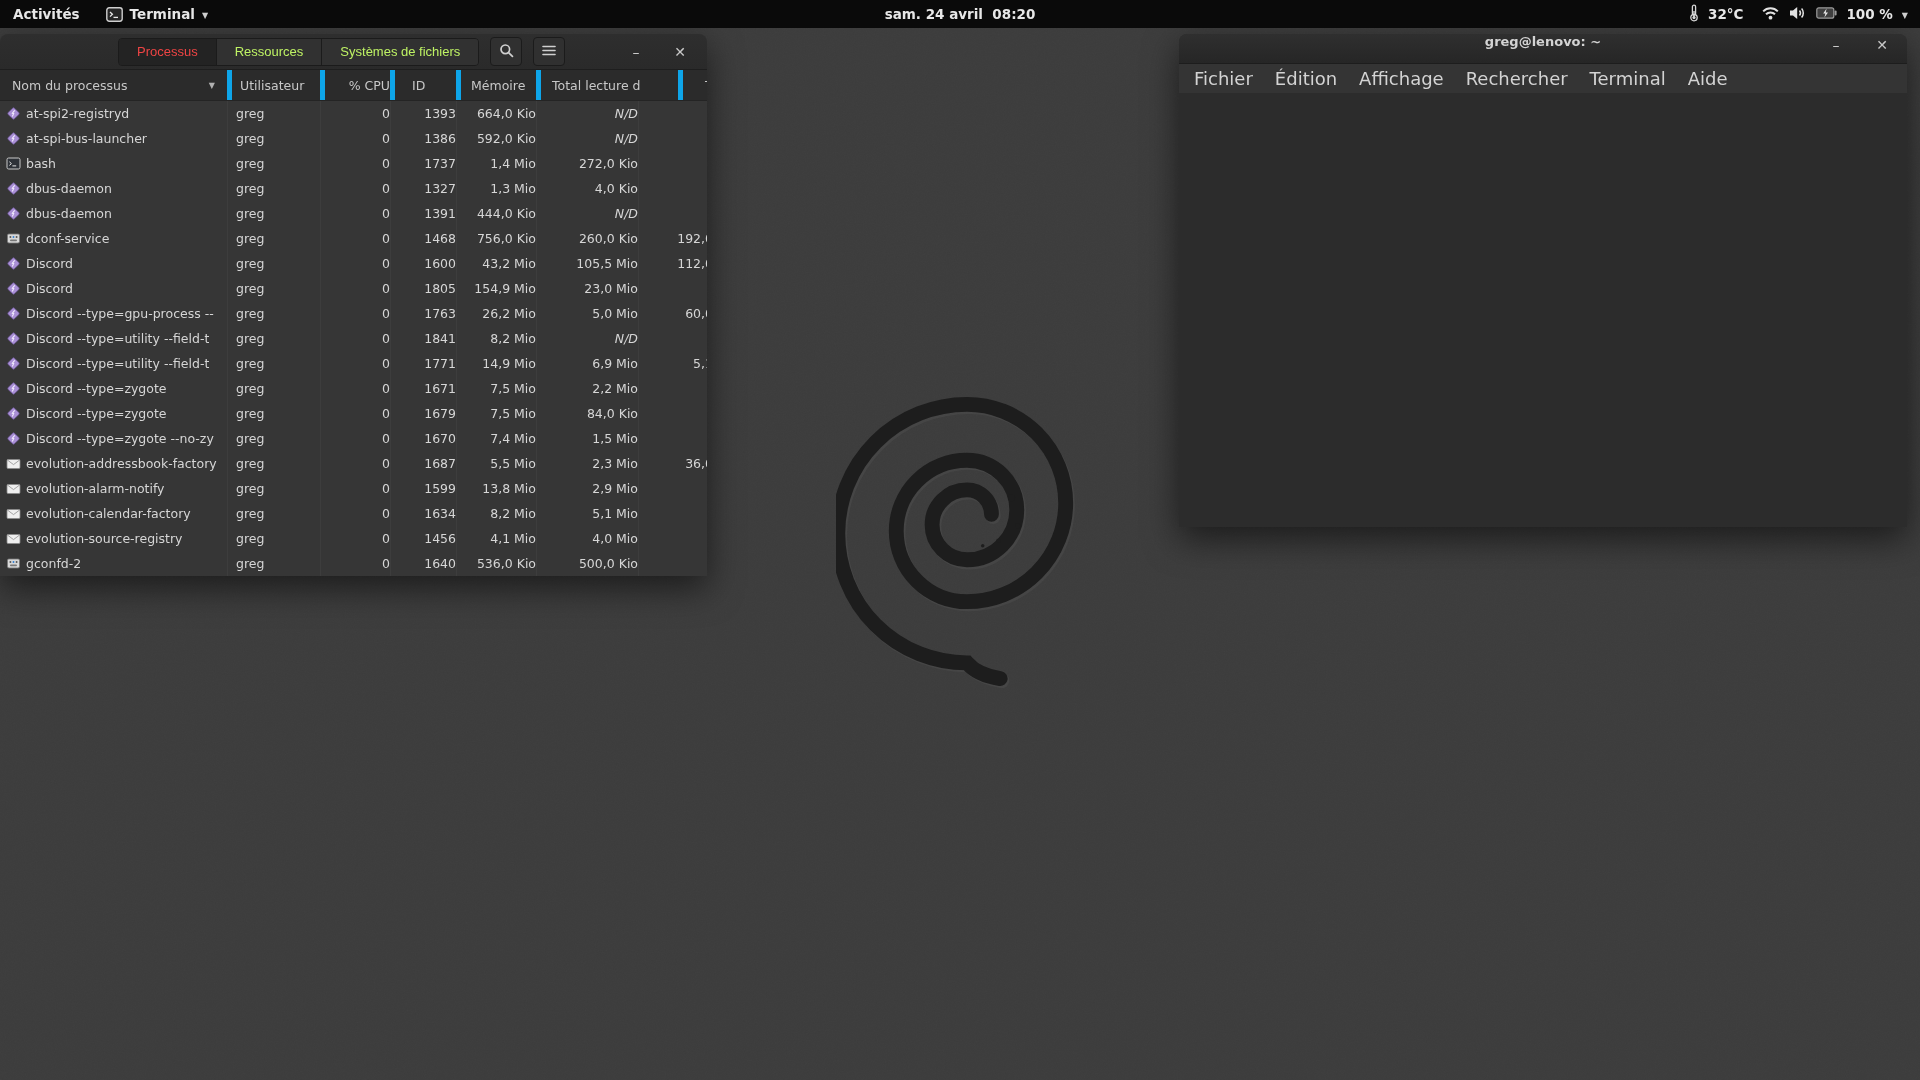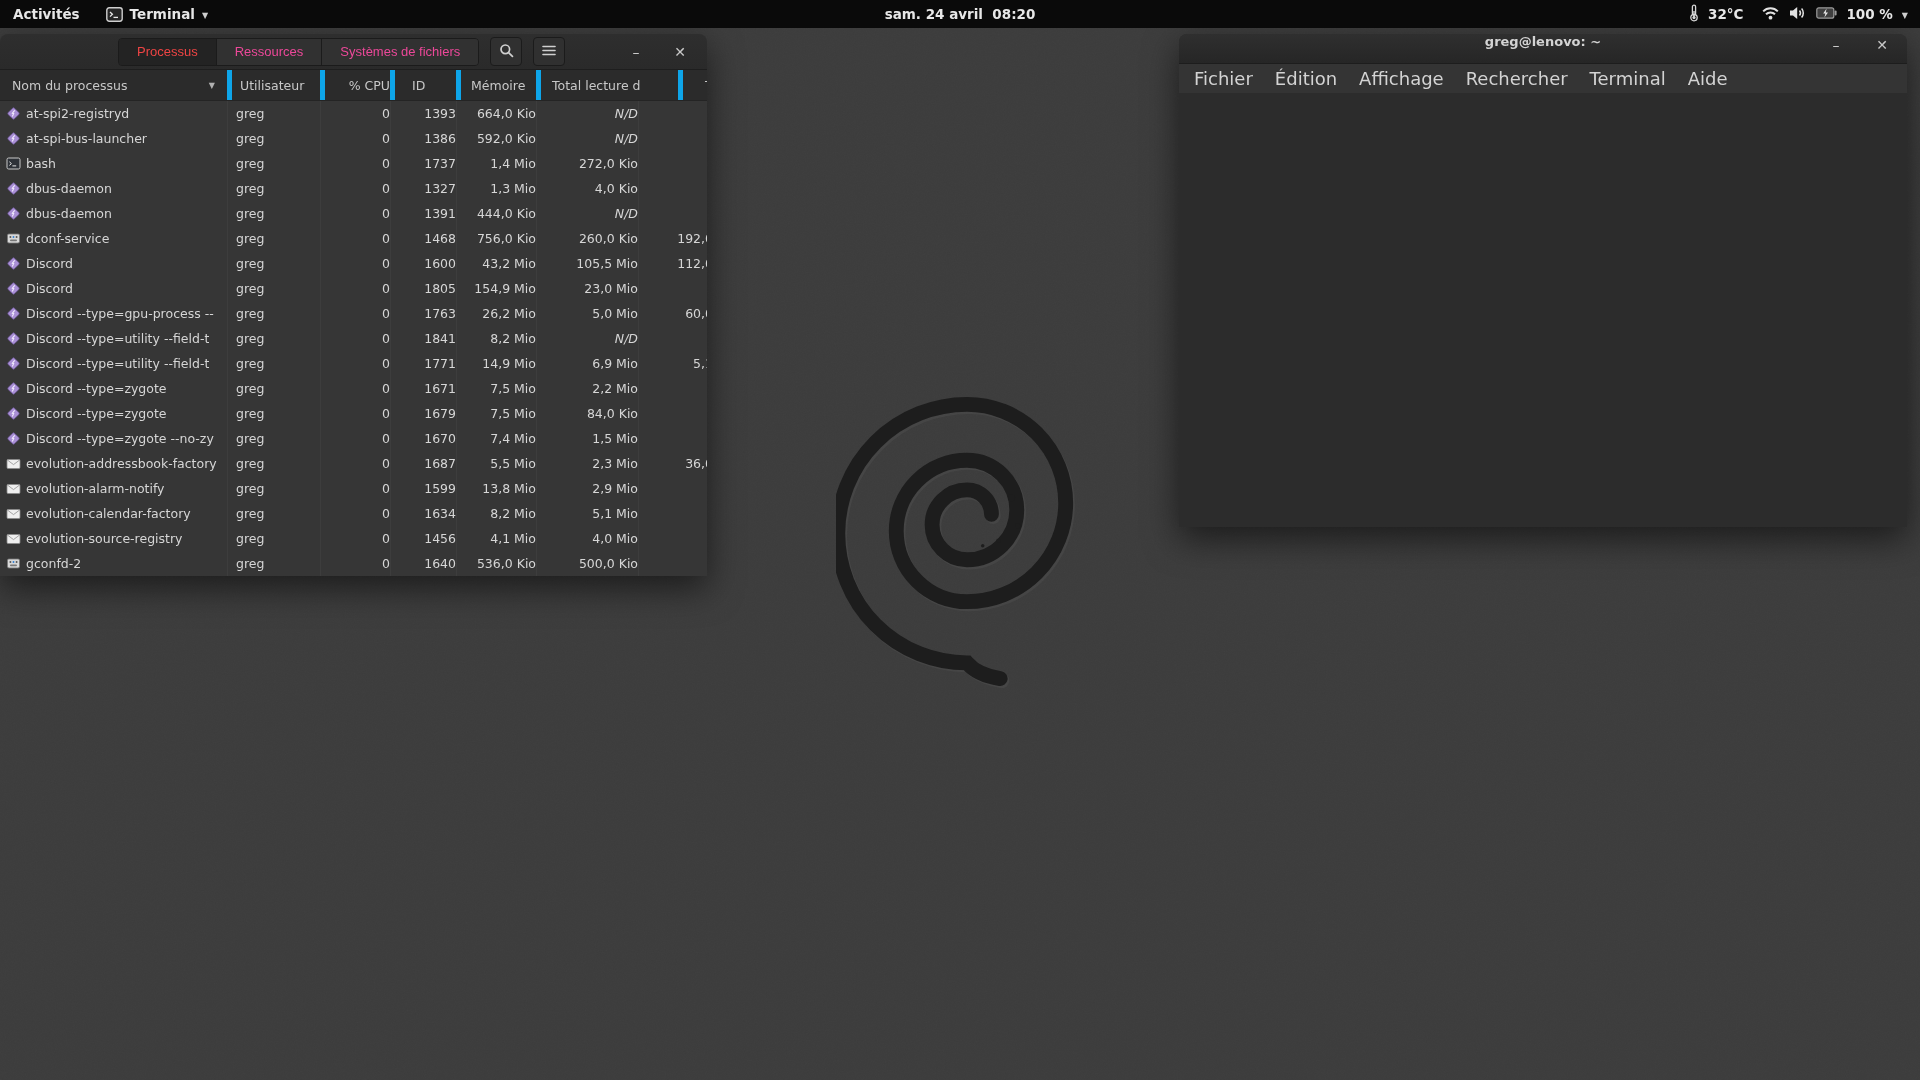--- a/index.html
+++ b/index.html
@@ -56,21 +56,21 @@
 
   
   .sysmon{left:0;top:34px;width:707px;height:542px;background:#363636;border-radius:8px 8px 0 0;}
   .sm-headerbar{
     height:36px;background:linear-gradient(#2e2e2e,#2a2a2a);
     border-bottom:1px solid #1e1e1e;border-radius:8px 8px 0 0;
     display:flex;align-items:center;
   }
   .sm-tabs{display:flex;margin-left:118px;height:28px;border:1px solid #1b1b1b;border-radius:4px;overflow:hidden;}
   .sm-tab{
-    border:none;background:#313131;color:#ec4899;font-size:13px;padding:0 18px;cursor:default;
+    border:none;background:#313131;color:#bef264;font-size:13px;padding:0 18px;cursor:default;
     border-right:1px solid #1b1b1b;display:flex;align-items:center;justify-content:center;
   }
   .sm-tab:last-child{border-right:none;}
   .sm-tab.active{background:#232323;color:#ef4444;}
   .sm-iconbtn{
     width:32px;height:29px;margin-left:11px;border:1px solid #1b1b1b;border-radius:4px;
     background:#303030;display:flex;align-items:center;justify-content:center;cursor:default;
   }
   .sm-controls{margin-left:auto;display:flex;gap:22px;padding-right:16px;}
 

